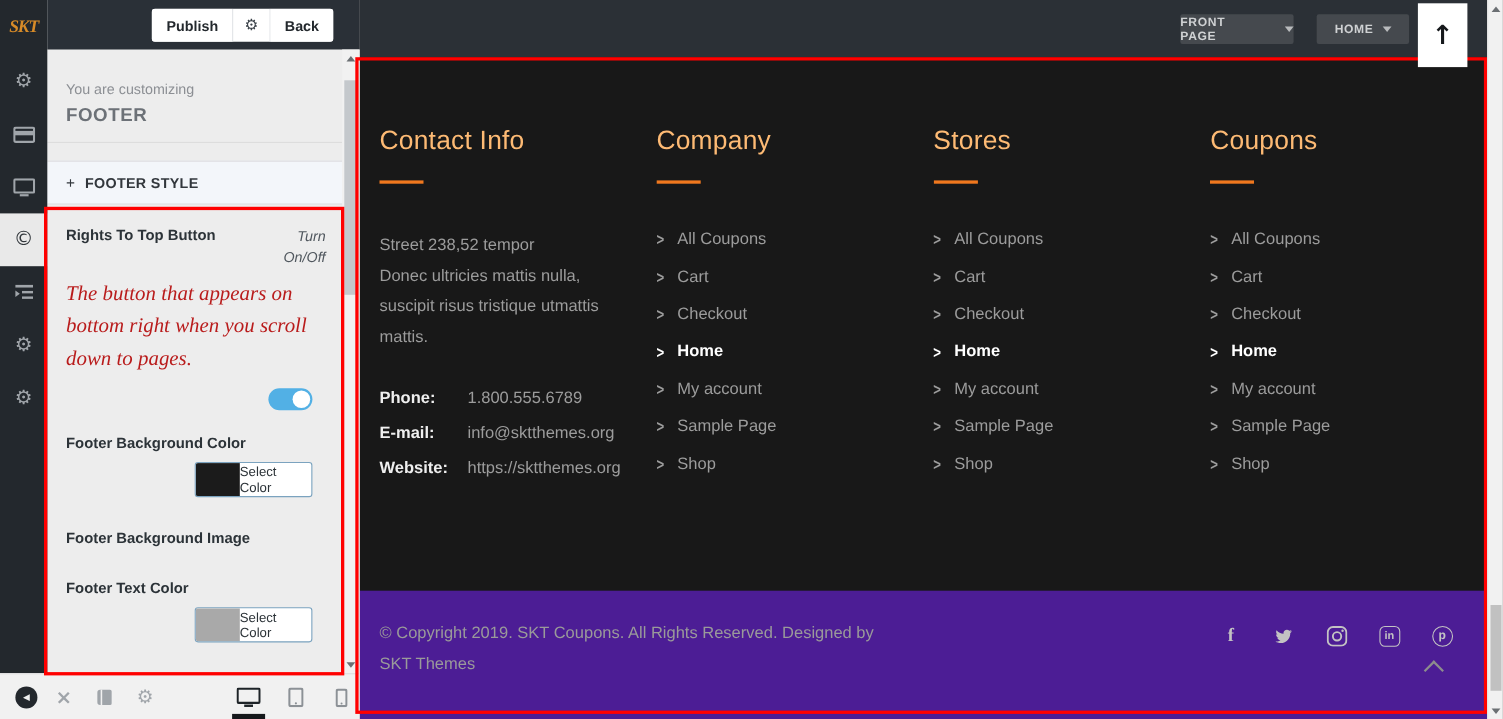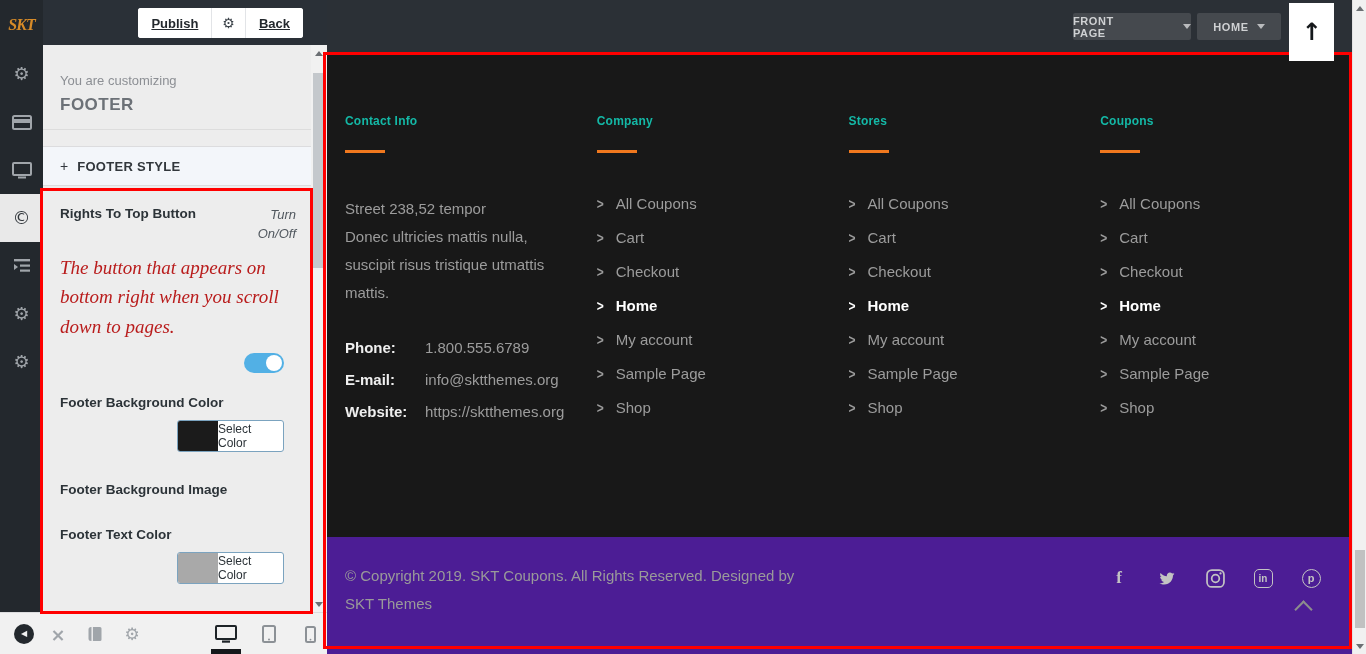--- a/index.html
+++ b/index.html
@@ -13,21 +13,21 @@
           font-size:16px; color:#d78b28; letter-spacing:-1px; }
   .nav-item { width:43px; height:48px; display:flex; align-items:center; justify-content:center; color:#a0a5aa; cursor:pointer; }
   .nav-item svg { display:block; }
   .nav-item.active { background:#e9e9e9; color:#32373c; }
   .glyph { font-family:"DejaVu Sans",sans-serif; font-size:18px; line-height:1; }
 
   
   .top-strip { position:absolute; left:43px; top:0; width:284px; height:45px; background:#2a3037; z-index:5; }
   .pub-group { position:absolute; right:24px; top:8px; height:30px; display:flex; align-items:stretch;
                background:#fff; border-radius:3px; overflow:hidden; }
-  .pub-btn { display:flex; align-items:center; padding:0 13px; font-size:13px; font-weight:bold; color:#23282d; cursor:pointer; background:#fff; border:none;text-decoration:underline; }
+  .pub-btn { display:flex; align-items:center; padding:0 13px; font-size:13px; font-weight:bold; color:#23282d; cursor:pointer; background:#fff; border:none; }
   .pub-sep { width:1px; background:#e2e4e7; }
   .pub-gear { display:flex; align-items:center; padding:0 10px; color:#3c434a; font-size:14px; cursor:pointer; }
 
   
   .panel { position:absolute; left:43px; top:45px; width:268px; height:567px; background:#ededed; z-index:4; }
   .panel-intro { padding:28px 17px 14px 17px; border-bottom:1px solid #ddd; }
   .intro-line { font-size:13px; color:#8c8f94; }
   .panel-title { margin-top:7px; font-size:17px; color:#6c7177; letter-spacing:.5px; font-weight:bold; }
   .section-row { margin-top:16px; height:40px; background:#f3f6fa; border-top:1px solid #dcdcde; border-bottom:1px solid #dcdcde;
                  display:flex; align-items:center; padding:0 17px; cursor:pointer; }
@@ -64,31 +64,31 @@
   .collapse-circle { width:20px; height:20px; border-radius:50%; background:#23282d; color:#f1f1f1; font-size:8px;
                      display:flex; align-items:center; justify-content:center; }
   .tb-x { font-size:18px; font-weight:bold; color:#a0a5aa; font-family:"DejaVu Sans",sans-serif; }
   .active-underline { position:absolute; left:211px; bottom:0; width:30px; height:5px; background:#15181b; }
 
   
   .preview { position:absolute; left:327px; top:0; width:1025px; height:654px; background:#181818; }
   .preview-topbar { position:absolute; left:0; top:0; width:100%; height:52px; background:#2b3036; }
   .pv-dd { position:absolute; top:13px; height:27px; background:#45494e; border-radius:2px; display:flex; align-items:center;
            justify-content:center; gap:8px; font-size:11px; font-weight:bold; letter-spacing:.6px; color:#cfd1d3; cursor:pointer; }
-  .dd-front { left:746px; width:118px;gap:45px; }
+  .dd-front { left:746px; width:103px;gap:45px; }
   .dd-home { left:870px; width:84px; }
   .dd-caret { width:0; height:0; border-left:4px solid transparent; border-right:4px solid transparent; border-top:5px solid #b9bbbd; }
   .up-button { position:absolute; left:962px; top:3px; width:45px; height:58px; background:#fff; z-index:30;
                display:flex; align-items:center; justify-content:center; cursor:pointer;
                font-family:"DejaVu Sans",sans-serif; font-size:24px; font-weight:bold; color:#15181b; }
 
   .site-footer { position:absolute; left:0; top:52px; width:100%; height:602px; }
   .widgets { height:485px; background:#181818; display:flex; padding:62px 0 0 18px; }
   .fcol { width:255px; }
-  .fcol h3 { color:#14b8a6; font-size:12px; font-weight:bold; letter-spacing:.2px; }
+  .fcol h3 { color:#fdba74; font-size:24px; font-weight:normal; letter-spacing:.2px; }
   .obar { width:40px; height:3px; background:#f0781e; margin-top:22px; }
   .addr { margin-top:42px; font-size:15px; color:#9c9c9c; line-height:28px; width:215px; }
   .contact-rows { margin-top:32px; }
   .crow { display:flex; margin-bottom:15px; font-size:15px; }
   .clabel { width:80px; color:#efefef; font-weight:bold; }
   .cval { color:#9c9c9c; }
   .fmenu { list-style:none; margin-top:42px; }
   .fmenu li { display:flex; align-items:center; gap:12px; margin-bottom:17px; font-size:15px; color:#9c9c9c; cursor:pointer; }
   .fmenu li .chev { font-size:12px; font-weight:bold; transform:scaleY(1.25); color:#9c9c9c; }
   .fmenu li.active, .fmenu li.active .chev { color:#ffffff; font-weight:bold; }

